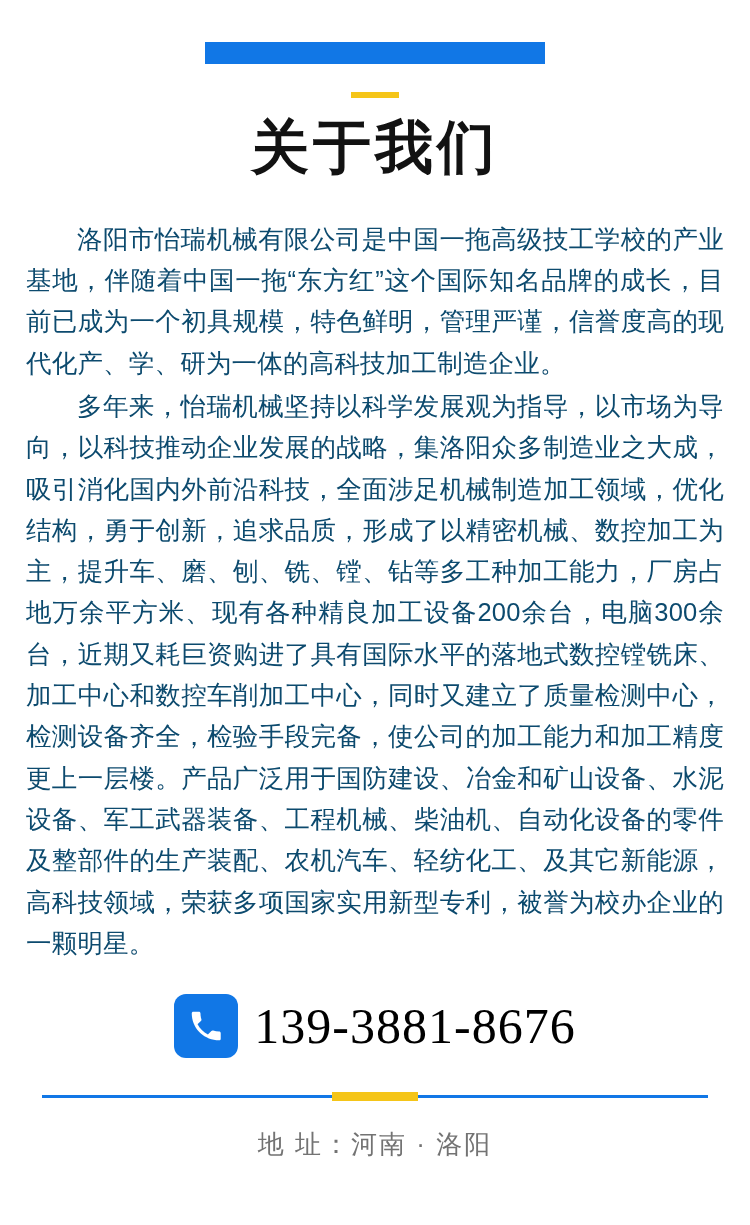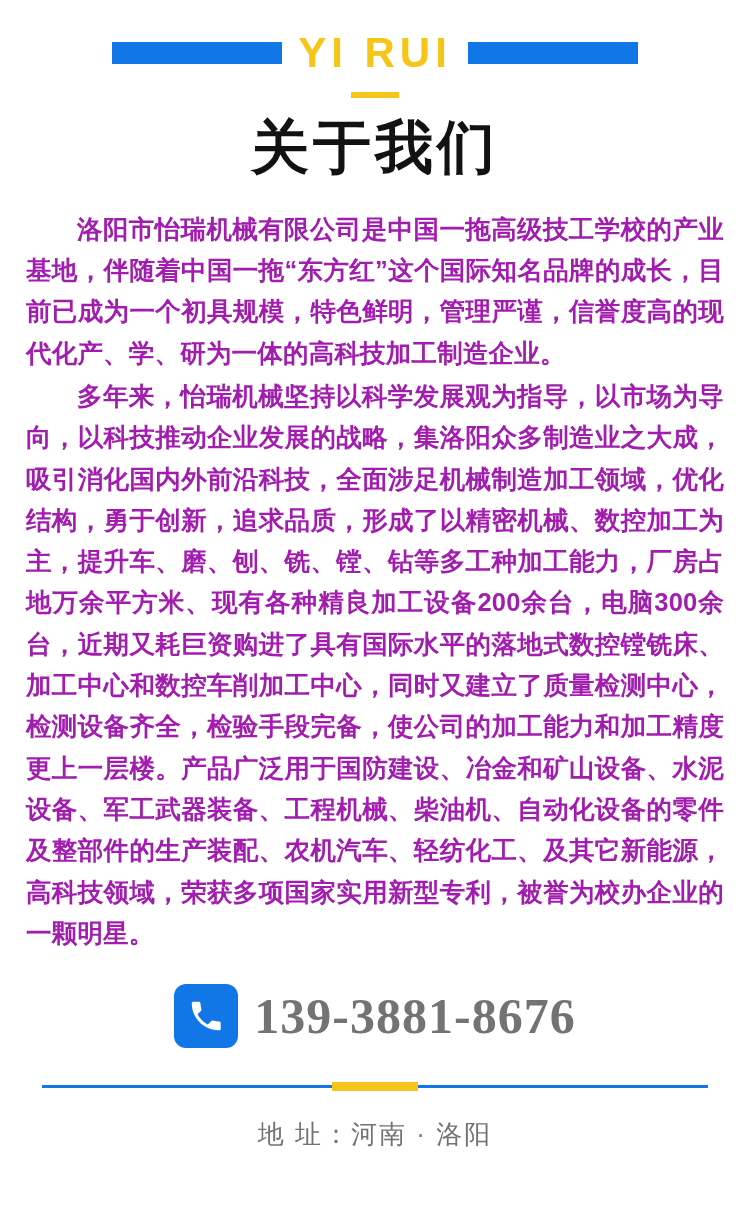--- a/index.html
+++ b/index.html
@@ -58,28 +58,27 @@
     font-size: 58px;
     font-weight: bold;
     letter-spacing: 4px;
     color: #121212;
     margin-top: 17px;
     line-height: 1.1;
   }
 
   
   .body-copy {
-    margin: 30px 26px 0 26px;
+    margin: 40px 26px 0 26px;
     font-size: 25.5px;
     line-height: 1.62;
-    color: #a21caf;
+    color: #0c4a6e;
     text-align: justify;
     text-justify: inter-ideograph;
     letter-spacing: 0.2px;
-    font-weight: bold;
   }
   .body-copy p {
     margin: 0 0 2px 0;
     text-indent: 2em;
   }
 
   
   .phone-row {
     display: flex;
     align-items: center;
@@ -92,23 +91,23 @@
     height: 64px;
     border-radius: 12px;
     background: #1177e6;
     display: flex;
     align-items: center;
     justify-content: center;
     flex: 0 0 auto;
   }
   .phone-badge svg { display: block; }
   .phone-number {
-    color: #737373;
+    color: #000000;
     font-size: 50px;
-    font-weight: bold;
+    font-weight: normal;
     letter-spacing: 1px;
     font-family: "Liberation Serif", "DejaVu Serif", serif;
     line-height: 1;
     white-space: nowrap;
   }
 
   
   .footer-rule-wrap {
     display: flex;
     align-items: center;
@@ -136,21 +135,20 @@
     margin-top: 26px;
   }
 </style>
 </head>
 <body>
 
 <div class="page">
 
   <div class="brand-bar">
     <div class="brand-rule left"></div>
-    <div class="brand-name">YI RUI</div>
     <div class="brand-rule right"></div>
   </div>
   <div class="brand-underline"></div>
 
   <div class="page-title">关于我们</div>
 
   <div class="body-copy">
     <p>洛阳市怡瑞机械有限公司是中国一拖高级技工学校的产业基地，伴随着中国一拖“东方红”这个国际知名品牌的成长，目前已成为一个初具规模，特色鲜明，管理严谨，信誉度高的现代化产、学、研为一体的高科技加工制造企业。</p>
     <p>多年来，怡瑞机械坚持以科学发展观为指导，以市场为导向，以科技推动企业发展的战略，集洛阳众多制造业之大成，吸引消化国内外前沿科技，全面涉足机械制造加工领域，优化结构，勇于创新，追求品质，形成了以精密机械、数控加工为主，提升车、磨、刨、铣、镗、钻等多工种加工能力，厂房占地万余平方米、现有各种精良加工设备200余台，电脑300余台，近期又耗巨资购进了具有国际水平的落地式数控镗铣床、加工中心和数控车削加工中心，同时又建立了质量检测中心，检测设备齐全，检验手段完备，使公司的加工能力和加工精度更上一层楼。产品广泛用于国防建设、冶金和矿山设备、水泥设备、军工武器装备、工程机械、柴油机、自动化设备的零件及整部件的生产装配、农机汽车、轻纺化工、及其它新能源，高科技领域，荣获多项国家实用新型专利，被誉为校办企业的一颗明星。</p>
   </div>

